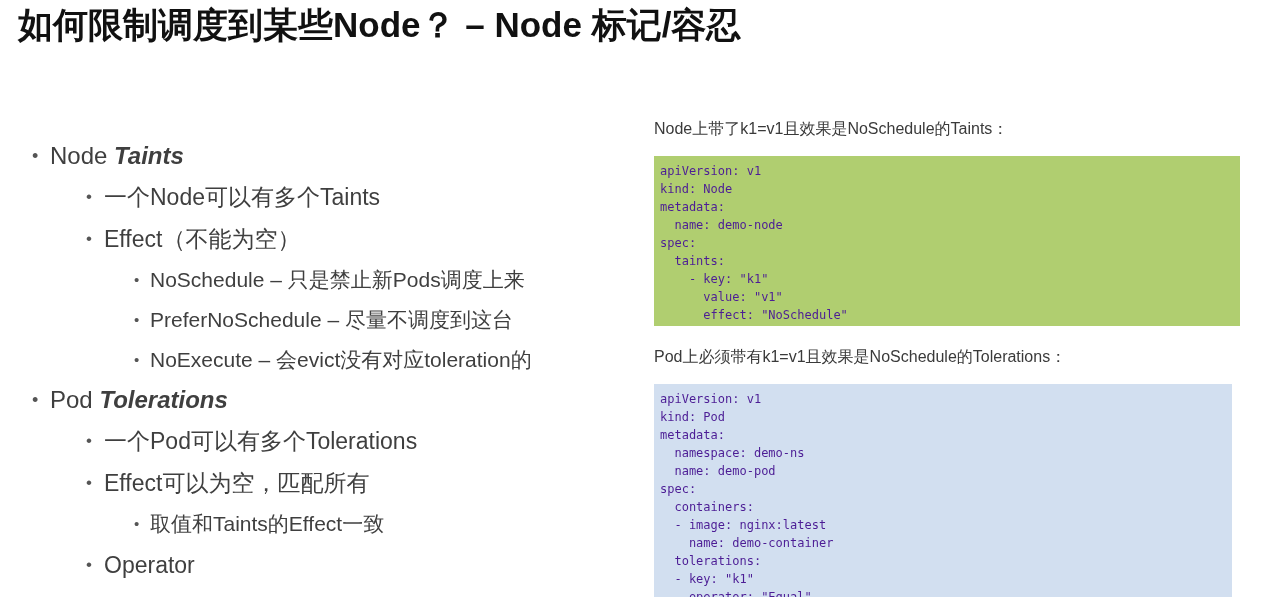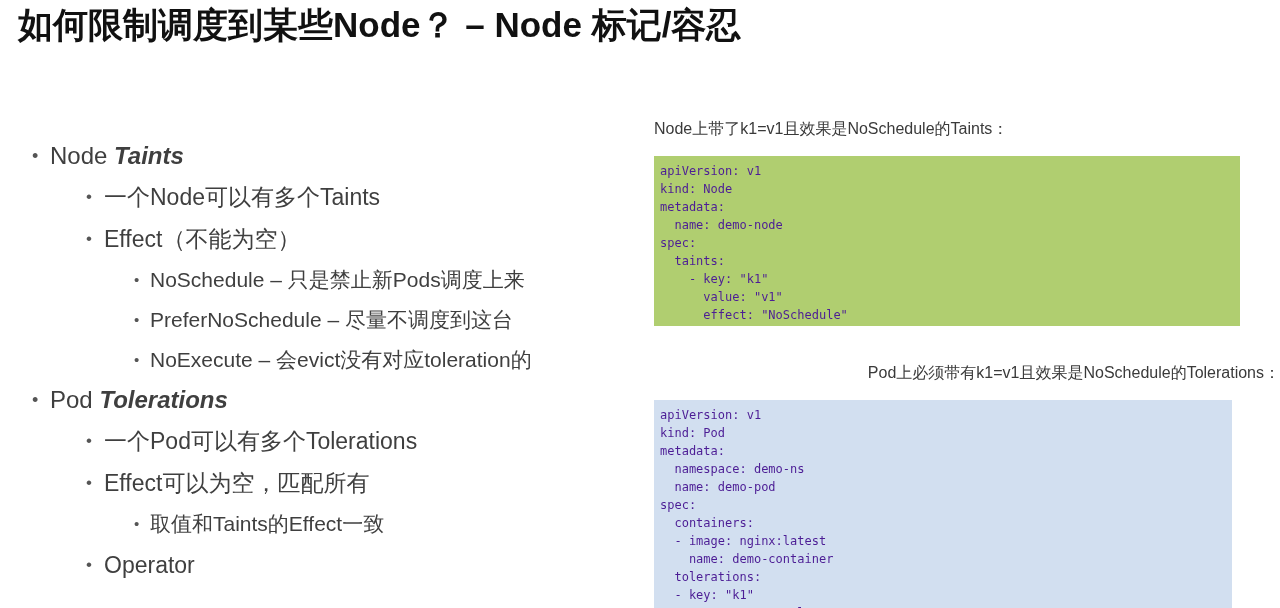--- a/index.html
+++ b/index.html
@@ -103,22 +103,21 @@
     padding: 6px 10px 14px 6px;
     box-sizing: border-box;
     overflow: hidden;
   }
   #code-block-node {
     background: #b0ce70;
     width: 586px;
     height: 170px;
   }
   #caption-pod {
-    margin-top: 32px;
-    text-align: right;
+    margin-top: 16px;
   }
   #code-block-pod {
     background: #d2dff0;
     width: 578px;
     height: 213px;
   }
 </style>
 </head>
 <body>
 

